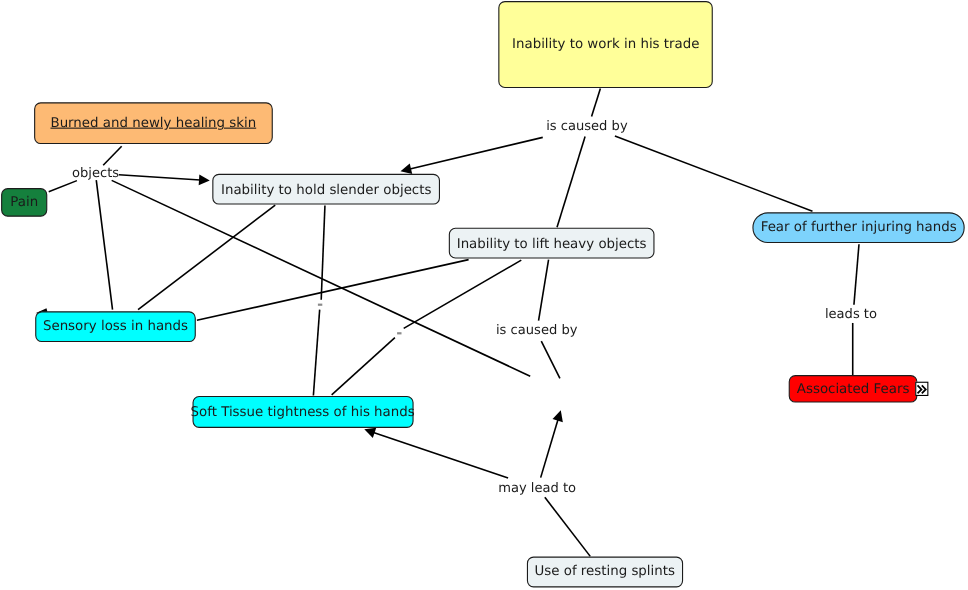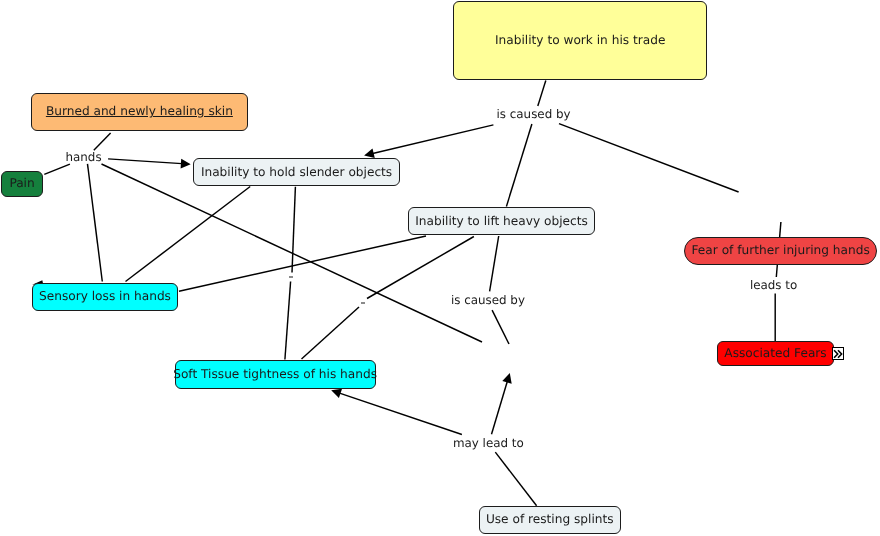--- a/index.html
+++ b/index.html
@@ -92,52 +92,52 @@
         <path d="M 509.8 373 L 511.68705058818233 383.79300885192083 L 502.2978232713728 380.98544578169833 Z" fill="#000"></path>
         <path d="M 491.5 434.2 L 507.27892295735126 381.43114289672695" fill="none" stroke="#000000" stroke-width="1.45"></path>
       </g>
       <g>
         <path d="M 536.6 505.8 L 495.3 452.1" fill="none" stroke="#000000" stroke-width="1.45"></path>
       </g>
       <g>
         <path d="M 32.2 284.8 L 42.3 280.2 L 43.2 284 Z" fill="#000"></path>
       </g>
     </svg>
-<div class="node" style="left: 453.2px; top: 0.9px; width: 254px; height: 78.7px; background: rgb(255, 255, 153); border-radius: 6px;">
+<div class="node" style="left: 453.2px; top: 0.9px; width: 195px; height: 78.7px; background: rgb(255, 255, 153); border-radius: 6px;">
       <span>Inability to work in his trade</span>
     </div>
     <div class="node" style="left: 30.9px; top: 92.9px; width: 217px; height: 38.1px; background: #fdba74; border-radius: 6px; text-decoration: underline;">
       <span>Burned and newly healing skin</span>
     </div>
     <div class="node" style="left: 1.3px; top: 171px; width: 41.5px; height: 25.8px; background: #15803d; border-radius: 6px;">
       <span>Pain</span>
     </div>
     <div class="node" style="left: 193.4px; top: 158.2px; width: 206.3px; height: 28.3px; background: rgb(236, 242, 244); border-radius: 6px;">
       <span>Inability to hold slender objects</span>
     </div>
     <div class="node" style="left: 407.7px; top: 207.3px; width: 187.6px; height: 27.7px; background: rgb(236, 242, 244); border-radius: 6px;">
       <span>Inability to lift heavy objects</span>
     </div>
     <div class="node" style="left: 31.6px; top: 283px; width: 146.8px; height: 27.8px; background: rgb(0, 255, 255); border-radius: 6px;">
       <span>Sensory loss in hands</span>
     </div>
     <div class="node" style="left: 174.6px; top: 360.4px; width: 201px; height: 28.2px; background: rgb(0, 255, 255); border-radius: 6px;">
       <span>Soft Tissue tightness of his hands</span>
     </div>
-    <div class="node" style="left: 684.3px; top: 193px; width: 192.7px; height: 28px; background: #ef4444; border-radius: 14px; margin-top: 44px;">
+    <div class="node" style="left: 684.3px; top: 193px; width: 192.7px; height: 28px; background: #7dd3fc; border-radius: 14px;">
       <span>Fear of further injuring hands</span>
     </div>
     <div class="node" style="left: 717.4px; top: 341px; width: 116.3px; height: 25px; background: rgb(255, 0, 0); border-radius: 6px;">
       <span>Associated Fears</span>
     </div>
     <div class="node" style="left: 478.5px; top: 505.6px; width: 142.5px; height: 28.1px; background: rgb(236, 242, 244); border-radius: 6px;">
       <span>Use of resting splints</span>
     </div>
     <div class="linklabel" style="left: 496.5px; top: 109.3px;">is caused by</div>
-    <div class="linklabel" style="left: 65.5px; top: 152px;">hands</div>
+    <div class="linklabel" style="left: 65.5px; top: 152px;">objects</div>
     <div class="linklabel" style="left: 450.9px; top: 295.4px;">is caused by</div>
     <div class="linklabel" style="left: 749.9px; top: 280.4px;">leads to</div>
     <div class="linklabel" style="left: 452.9px; top: 437.5px;">may lead to</div>
     <div class="minilabel" style="left: 288.9px; top: 275.9px; width: 4.2px; height: 2.2px;"></div>
     <div class="minilabel" style="left: 361px; top: 301.95px; width: 4px; height: 2.1px;"></div>
     <div class="chev" style="left: 832px; top: 347px; width: 12px; height: 13px;">
       <svg width="10" height="10" viewBox="0 0 10 10">
         <path d="M1.1 1.3 L4.7 5 L1.1 8.7" fill="none" stroke="#000" stroke-width="1.6" stroke-linecap="butt" stroke-linejoin="miter"></path>
         <path d="M5.0 1.3 L8.6 5 L5.0 8.7" fill="none" stroke="#000" stroke-width="1.6" stroke-linecap="butt" stroke-linejoin="miter"></path>
       </svg>

